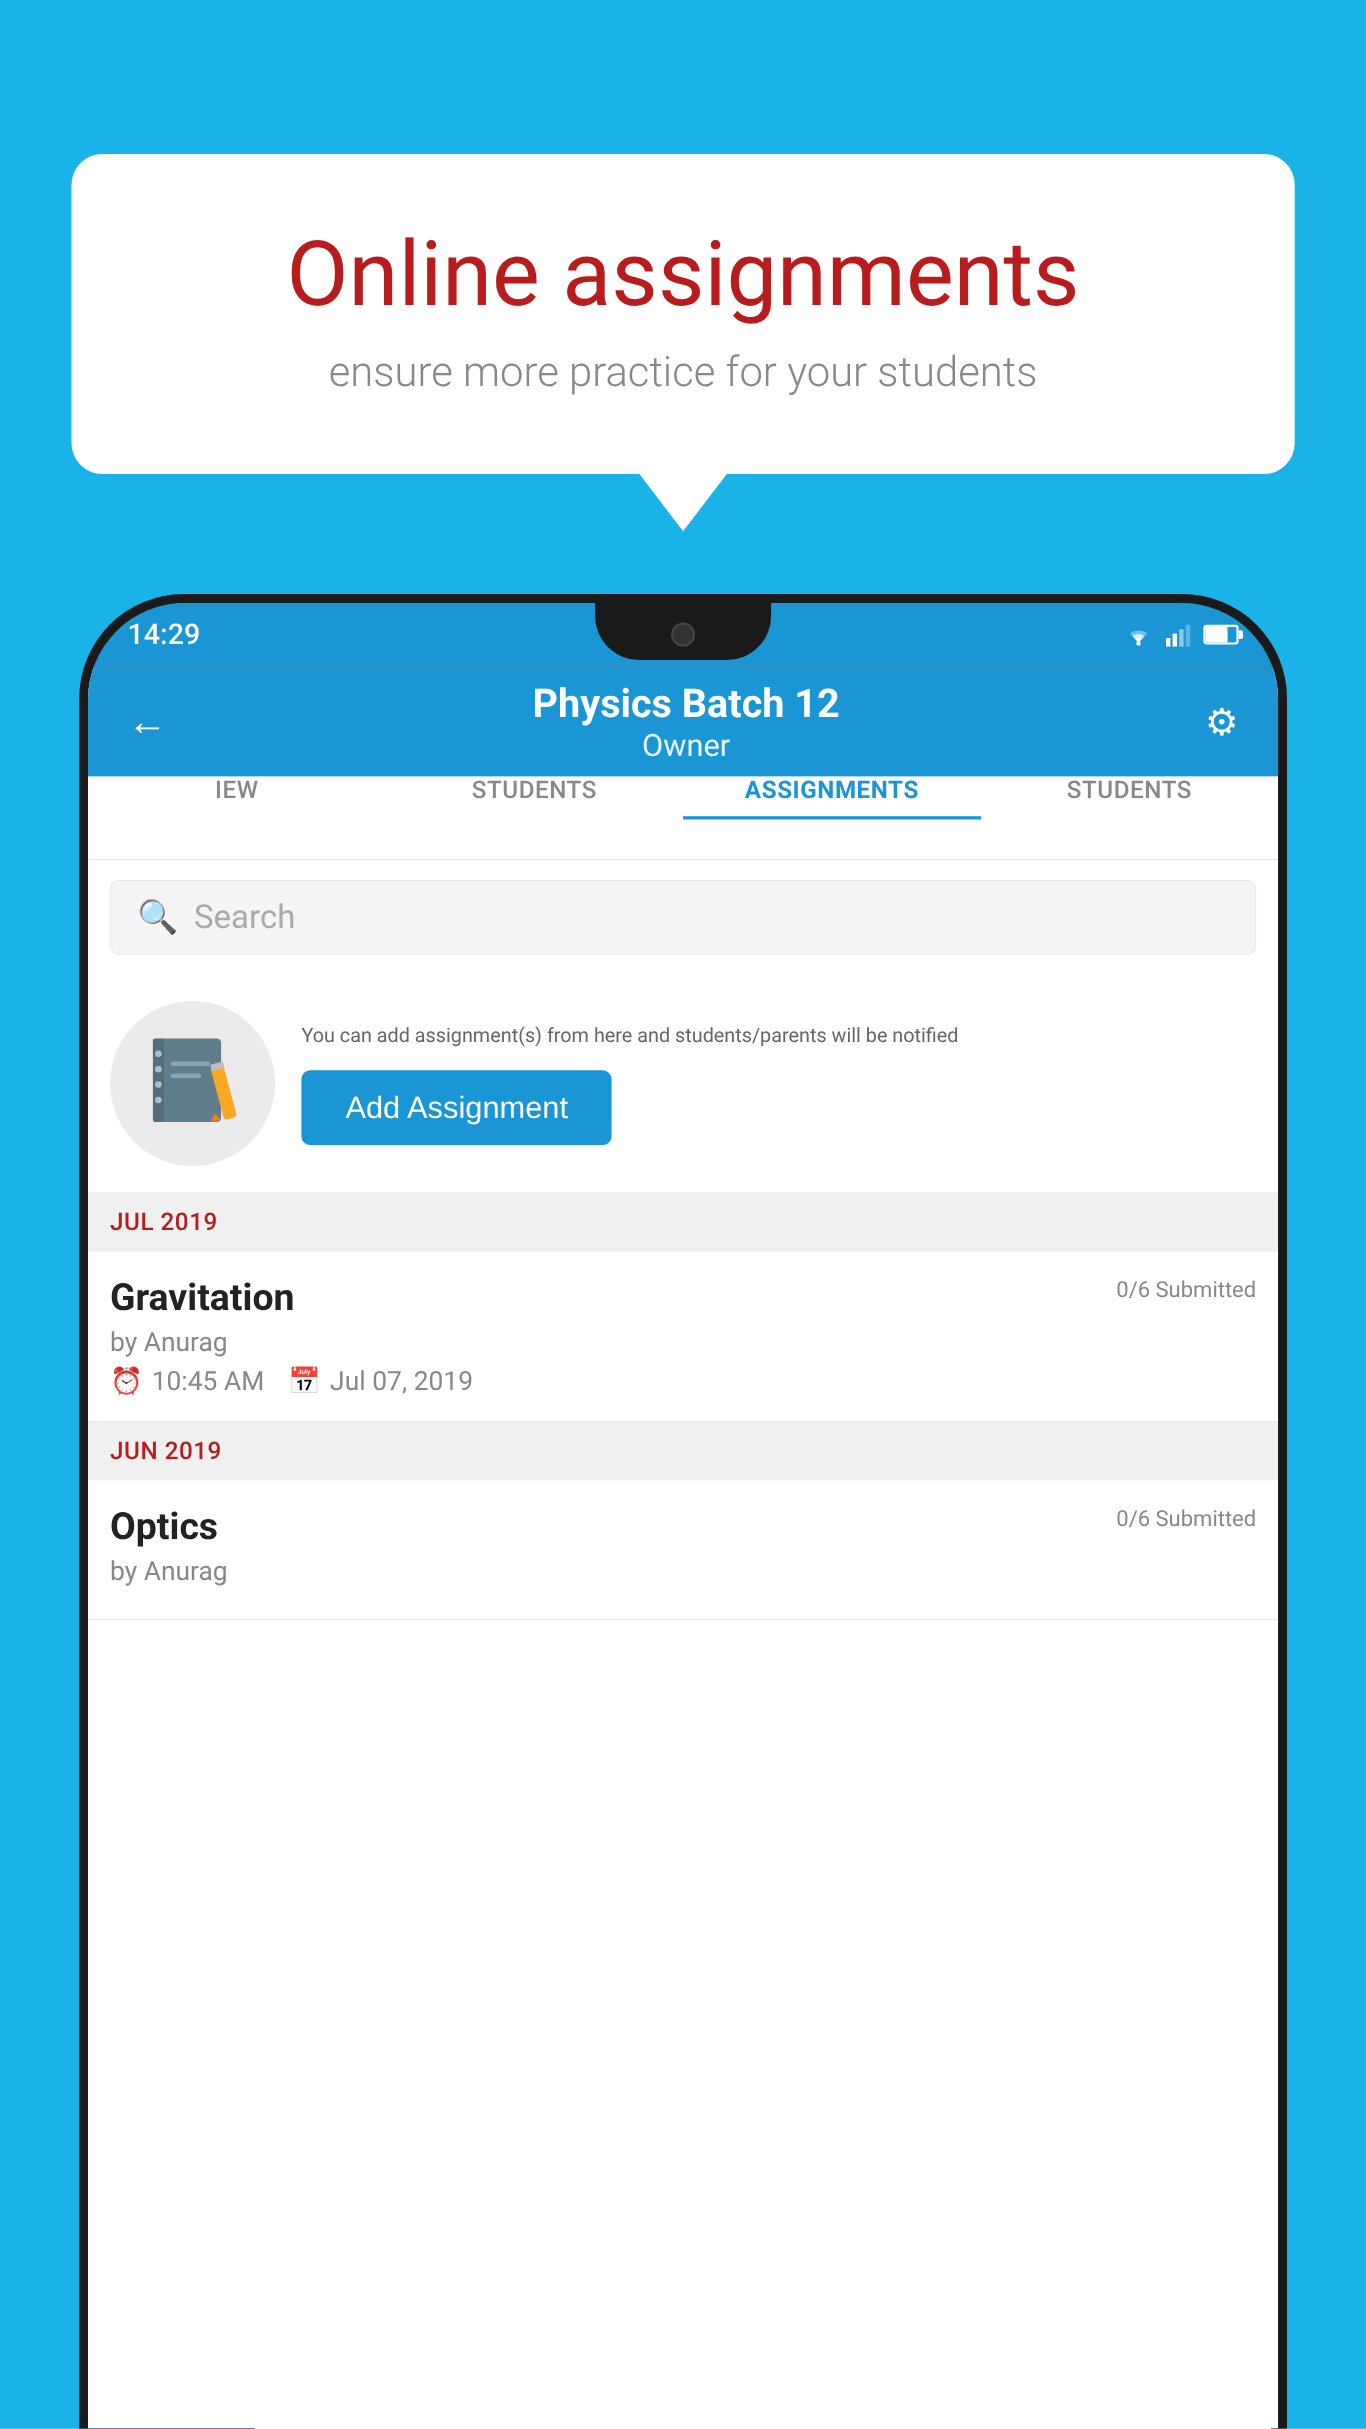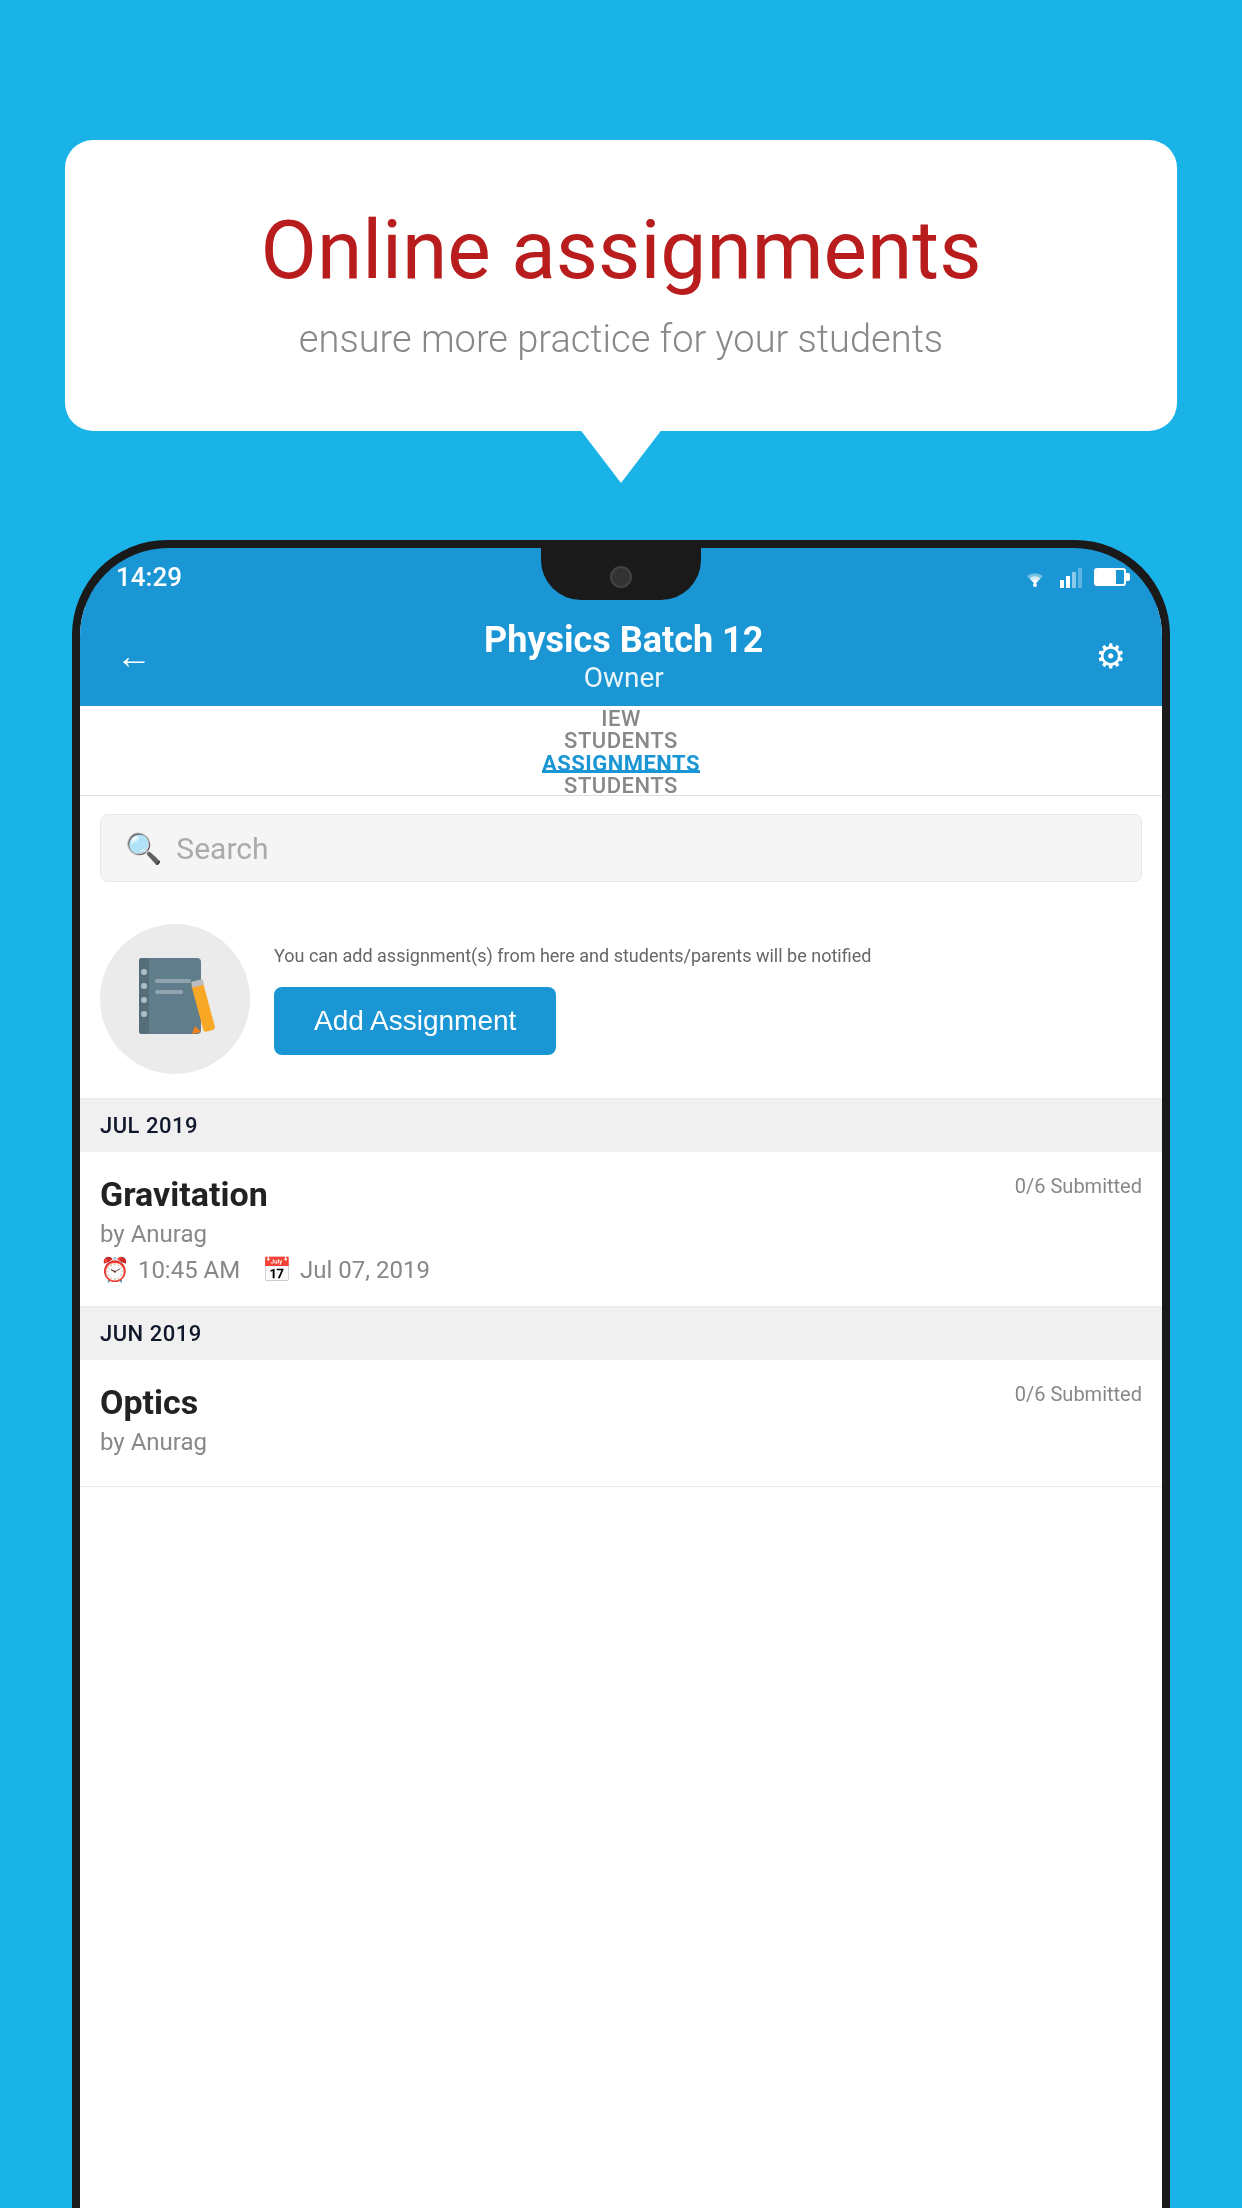--- a/index.html
+++ b/index.html
@@ -216,23 +216,22 @@
     .header-gear {
       color: white;
       font-size: 34px;
     }
 
     
     .tabs-bar {
       background: white;
       display: flex;
       border-bottom: 1px solid #e0e0e0;
-      height: 90px;
-      align-items: center;
-      flex-direction: column;
+      height: 76px;
+      align-items: flex-start;
     }
 
     .tab-item {
       flex: 1;
       text-align: center;
       padding-bottom: 14px;
       font-size: 22px;
       color: #888;
       font-weight: 500;
       letter-spacing: 0.5px;
@@ -316,21 +315,21 @@
       font-size: 28px;
       font-weight: 500;
       cursor: pointer;
     }
 
     
     .section-header {
       background: #f0f0f0;
       padding: 14px 20px;
       font-size: 22px;
-      color: #0f172a;
+      color: #b91c1c;
       font-weight: 500;
       letter-spacing: 0.5px;
     }
 
     
     .assignment-item {
       background: white;
       padding: 22px 20px;
       border-bottom: 1px solid #e8e8e8;
     }

